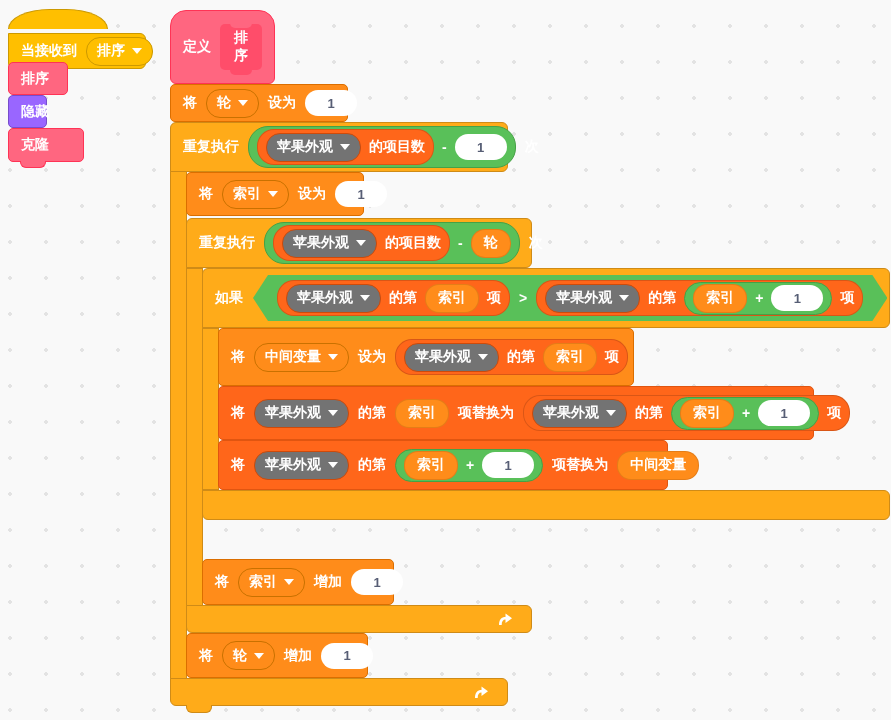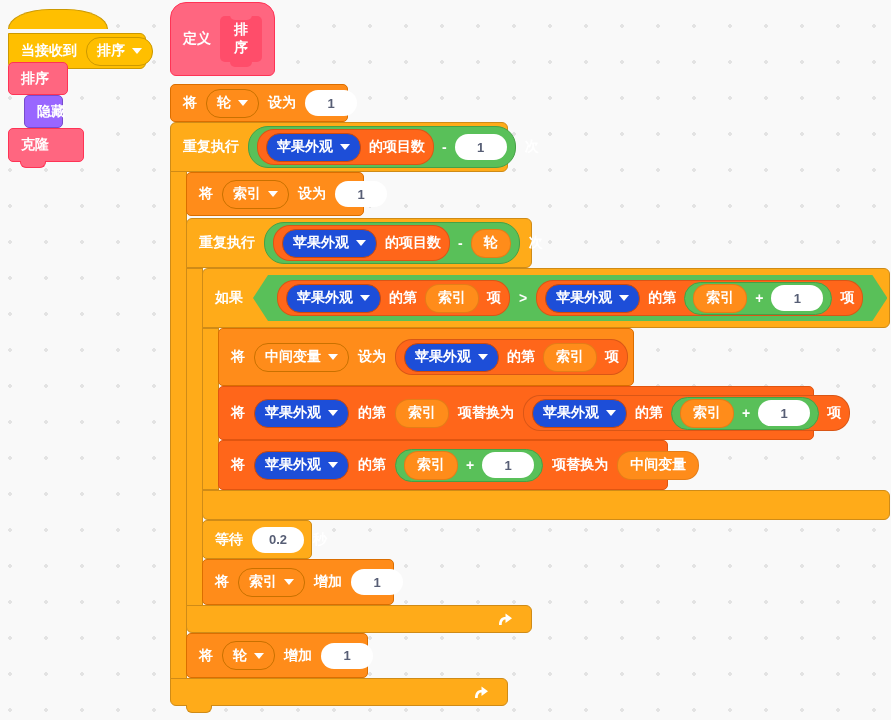--- a/index.html
+++ b/index.html
@@ -22,21 +22,21 @@
   .lst{background:#FF661A;border:1px solid #E05510;}
   .ctl{background:#FFAB19;border:1px solid #CF8B17;}
   .blk{border-radius:5px;}
   .cbar-top{border-radius:6px 6px 6px 0;}
   .cbar-bot{border-radius:0 6px 6px 6px;}
   .carm{border-radius:0;}
   
   .dd{display:inline-flex;align-items:center;gap:7px;height:27px;padding:0 10px;border-radius:14px;white-space:nowrap;}
   .dd-evt{background:#FFBF00;border:1px solid #CC9900;}
   .dd-var{background:#FF8C1A;border:1px solid #C97100;}
-  .dd-lst{background:#1d4ed8;border:1px solid #CE4A0A;}
+  .dd-lst{background:#737373;border:1px solid #CE4A0A;}
   .caret{width:0;height:0;border-left:5px solid transparent;border-right:5px solid transparent;border-top:6px solid #fff;display:inline-block;}
   
   .oval{display:inline-flex;align-items:center;justify-content:center;min-width:36px;height:26px;padding:0 8px;background:#fff;color:#575E75;border-radius:14px;font-size:13px;}
   
   .vpill{display:inline-flex;align-items:center;justify-content:center;height:27px;padding:0 12px;background:#FF8C1A;border:1px solid rgba(0,0,0,0.1);border-radius:14px;white-space:nowrap;}
   
   .lpill{display:inline-flex;align-items:center;gap:8px;height:34px;padding:0 8px;background:#FF661A;border:1px solid rgba(0,0,0,0.15);border-radius:17px;white-space:nowrap;}
   
   .gpill{display:inline-flex;align-items:center;gap:8px;padding:0 8px;background:#59C059;border:1px solid #46A146;border-radius:20px;}
   .gpill.big{height:40px;}
@@ -61,33 +61,33 @@
   <div class="abs evt row" style="left:8px;top:33px;width:138px;height:36px;border-radius:0 6px 6px 6px;">
     <span class="lbl">当接收到</span>
     <span class="dd dd-evt">
       <span>排序</span>
       <span class="caret"></span>
     </span>
   </div>
   <div class="abs cus row blk" style="left:8px;top:62px;width:60px;height:33px;">
     <span class="lbl">排序</span>
   </div>
-  <div class="abs lks row blk" style="left:8px;top:95px;width:39px;height:33px;margin-left:16px;">
+  <div class="abs lks row blk" style="left:8px;top:95px;width:39px;height:33px;">
     <span class="lbl">隐藏</span>
   </div>
   <div class="abs cus row blk" style="left:8px;top:128px;width:76px;height:34px;">
     <span class="lbl">克隆</span>
   </div>
   <div class="abs cus bump" style="left:20px;top:161px;width:26px;height:7px;"></div>
 
   <div class="abs ctl carm" style="left:170px;top:170px;width:17px;height:510px;"></div>
   <div class="abs ctl carm" style="left:186px;top:268px;width:17px;height:339px;"></div>
   <div class="abs ctl carm" style="left:202px;top:328px;width:17px;height:162px;"></div>
 
-  <div class="abs cus row" style="left:170px;top:2px;width:105px;height:74px;border-radius:16px 16px 6px 6px;">
+  <div class="abs cus row" style="left:170px;top:10px;width:105px;height:74px;border-radius:16px 16px 6px 6px;">
     <span class="lbl">定义</span>
     <span class="proto">
       <span>排序</span>
     </span>
   </div>
 
   <div class="abs var row blk" style="left:170px;top:84px;width:178px;height:38px;">
     <span class="lbl">将</span>
     <span class="dd dd-var">
       <span>轮</span>
@@ -222,25 +222,20 @@
       <span class="vpill">索引</span>
       <span class="lbl">+</span>
       <span class="oval">1</span>
     </span>
     <span class="lbl">项替换为</span>
     <span class="vpill">中间变量</span>
   </div>
 
   <div class="abs ctl cbar-bot" style="left:202px;top:490px;width:688px;height:30px;"></div>
 
-  <div class="abs ctl row blk" style="left:202px;top:520px;width:110px;height:39px;">
-    <span class="lbl">等待</span>
-    <span class="oval">0.2</span>
-    <span class="lbl">秒</span>
-  </div>
 
   <div class="abs var row blk" style="left:202px;top:559px;width:192px;height:46px;">
     <span class="lbl">将</span>
     <span class="dd dd-var">
       <span>索引</span>
       <span class="caret"></span>
     </span>
     <span class="lbl">增加</span>
     <span class="oval">1</span>
   </div>

